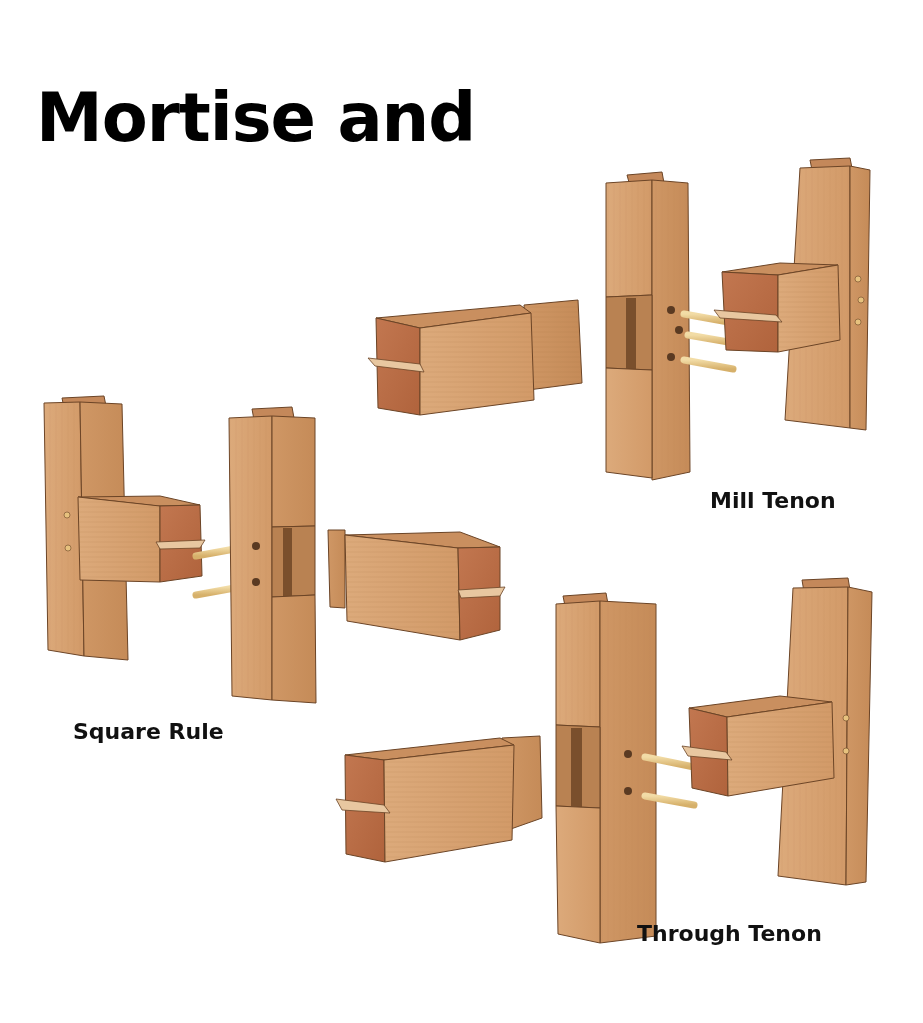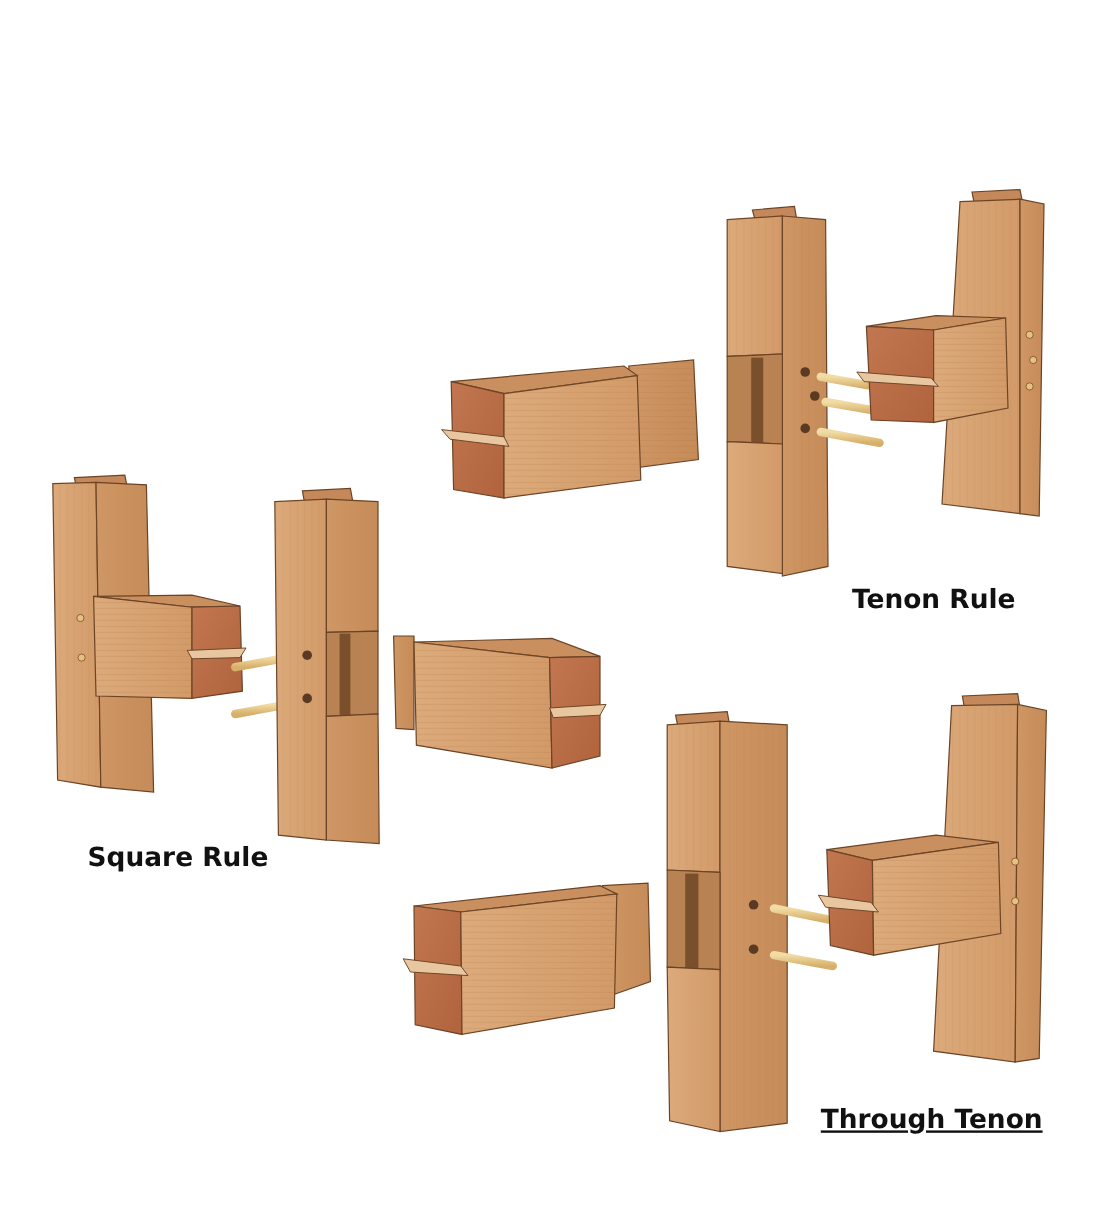--- a/index.html
+++ b/index.html
@@ -1,28 +1,28 @@
 <!DOCTYPE html>
 <html><head>
 <meta charset="utf-8">
 <style>
   html,body{margin:0;padding:0;background:#ffffff;}
   body{width:923px;height:1023px;position:relative;overflow:hidden;font-family:"DejaVu Sans","Liberation Sans",sans-serif;}
   .title{position:absolute;left:36px;top:84px;margin:0;font-size:67px;line-height:68px;font-weight:bold;color:#000;letter-spacing:-1px;}
   .label{position:absolute;font-weight:bold;font-size:22px;color:#111;white-space:nowrap;}
   #lbl-mill{left:710px;top:488px;}
-  #lbl-square{left:73px;top:703px;}
-  #lbl-through{left:684px;top:921px;text-decoration:underline;}
+  #lbl-square{left:73px;top:719px;}
+  #lbl-through{left:637px;top:921px;}
   svg.art{position:absolute;left:0;top:0;}
 </style>
 </head>
 <body>
 
 <h1 class="title">
-  <br>
+  <span>Mortise and</span><br>
 </h1>
 
 <svg class="art" width="923" height="1023" viewBox="0 0 923 1023">
   <defs>
     <linearGradient id="gFront" x1="0" x2="1" y1="0" y2="0">
       <stop offset="0" stop-color="#dcaa7b"></stop>
         <stop offset="1" stop-color="#d29a68"></stop>
     </linearGradient>
     <linearGradient id="gSide" x1="0" x2="1" y1="0" y2="0">
       <stop offset="0" stop-color="#cf9765"></stop>
@@ -174,15 +174,15 @@
       <circle cx="846" cy="751" r="3" fill="#e7c27e" stroke="#6b4426" stroke-width="0.6"></circle>
       <polygon points="689,708 780,696 832,702 727,717" fill="#c98f5f" stroke="#6b4426" stroke-width="1"></polygon>
       <polygon points="689,708 727,717 728,796 692,788" fill="url(#gEnd)" stroke="#6b4426" stroke-width="1"></polygon>
       <polygon points="727,717 832,702 834,778 728,796" fill="url(#gFront)" stroke="#6b4426" stroke-width="1"></polygon>
       <polygon points="727,717 832,702 834,778 728,796" fill="url(#grainH)"></polygon>
       <polygon points="682,746 726,752 732,760 688,756" fill="#e8c7a0" stroke="#6b4426" stroke-width="0.8"></polygon>
     </g>
   </g>
 </svg>
 
-<div class="label" id="lbl-mill">Tenon Rule</div>
+<div class="label" id="lbl-mill">Mill Tenon</div>
 <div class="label" id="lbl-square">Square Rule</div>
 <div class="label" id="lbl-through">Through Tenon</div>
 
 </body></html>

